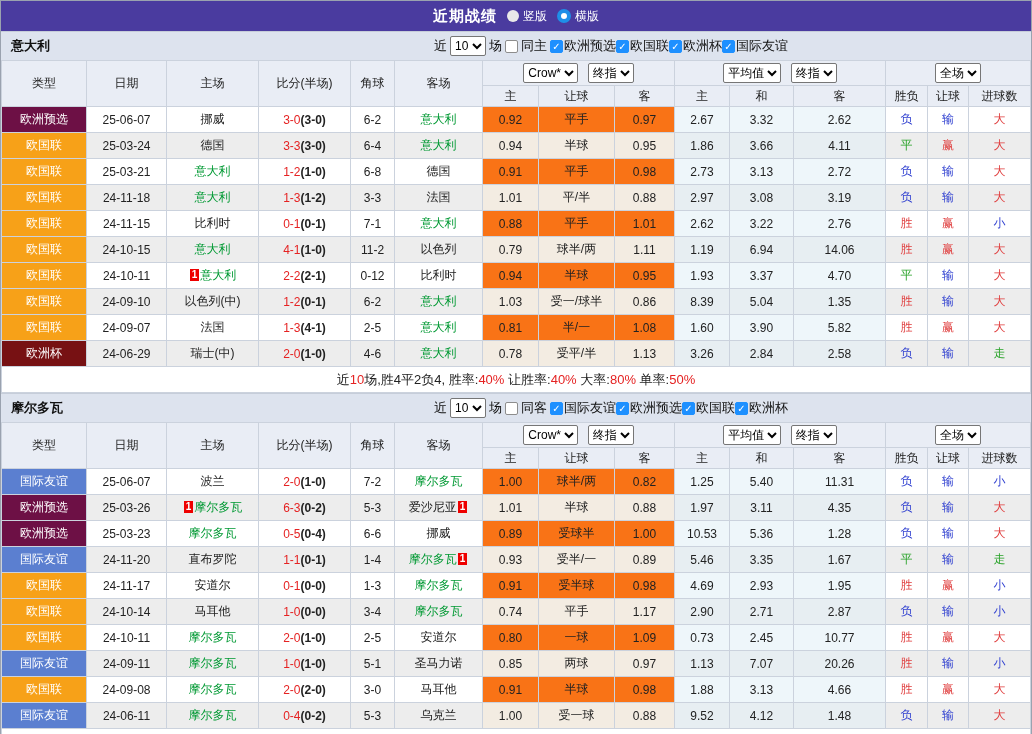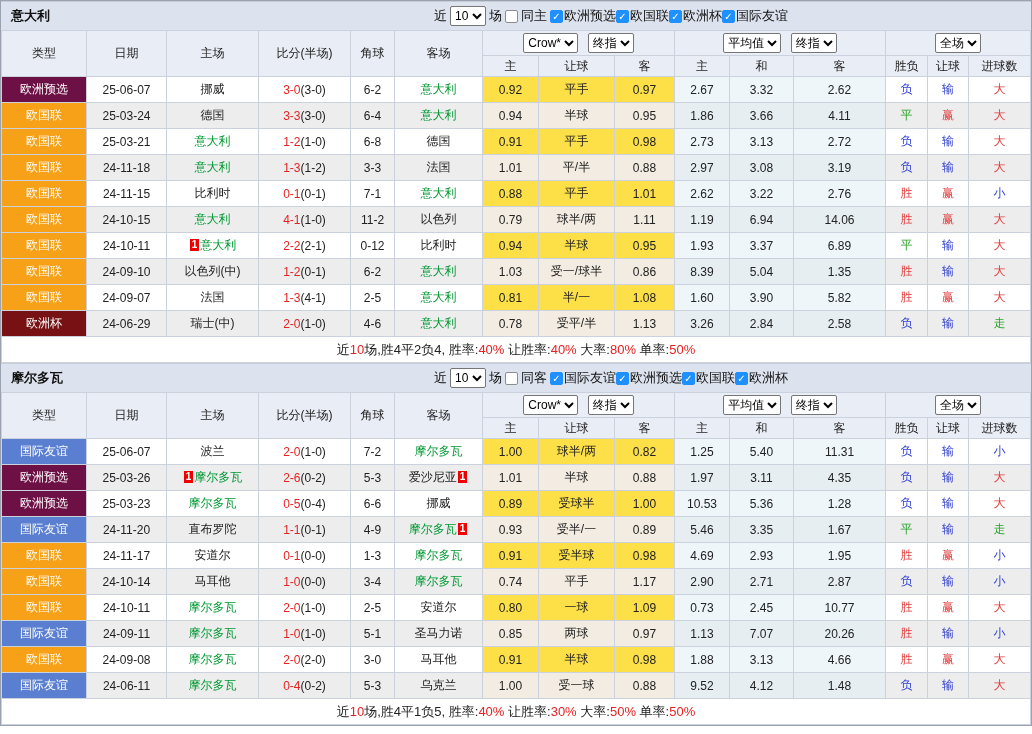--- a/index.html
+++ b/index.html
@@ -24,37 +24,48 @@
 
   
   table { width:100%; border-collapse:collapse; table-layout:fixed; font-size:12px; color:#222; }
   th,td { border:1px solid #cbd2dd; height:25px; text-align:center; white-space:nowrap; overflow:hidden; padding:0; }
   thead th { background:#e9edf5; font-weight:normal; color:#222; }
   thead tr.head-a th { height:24px; }
   thead tr.head-b th { height:20px; }
   thead select { font-size:12px; height:20px; border:1px solid #767676; border-radius:2px; background:#fff; margin:0 3px; }
   tr.odd td { background:#fff; }
   tr.even td { background:#ededed; }
-  tr.odd td.crow-col { background:#fde047; }
+  tr.odd td.crow-col { background:#f97316; }
   tr.even td.crow-col { background:#f3ece2; }
   tr.odd td.avg-col { background:#eef6fa; }
   tr.even td.avg-col { background:#e7eef2; }
   td.type-cell { color:#fff; }
   .team-green { color:#009933; }
   .score-ft { color:#e52222; }
-  .score-ht { color:#222; }
+  .score-ht { color:#222;font-weight:bold; }
   .card { display:inline-block; background:#ee0000; color:#fff; font-size:10px; line-height:12px; padding:0 2px; margin:0 1px; font-weight:bold; vertical-align:1px; }
   td.summary-cell { background:#fff; font-size:13px; height:25px; }
   .sum-red { color:#e52222; }
 </style>
 </head>
 <body>
 
 <div class="page">
 
+  <div class="titlebar">
+    <span class="title">近期战绩</span>
+    <span class="radio-opt">
+      <span class="radio"></span>
+      <span>竖版</span>
+    </span>
+    <span class="radio-opt">
+      <span class="radio selected"></span>
+      <span>横版</span>
+    </span>
+  </div>
 
   <div class="section">
     <div class="control-row">
       <span class="team-name">意大利</span>
       <span class="filters">
         <span>近</span>
         <select><option>10</option></select>
         <span>场</span>
         <span class="chkbox"></span>
         <span>同主</span>
@@ -236,21 +247,21 @@
             <td>24-10-11</td>
             <td><span class="card">1</span><span class="team-green">意大利</span></td>
             <td><span class="score-ft">2-2</span><span class="score-ht">(2-1)</span></td>
             <td>0-12</td>
             <td><span>比利时</span></td>
             <td class="crow-col">0.94</td>
             <td class="crow-col">半球</td>
             <td class="crow-col">0.95</td>
             <td class="avg-col">1.93</td>
             <td class="avg-col">3.37</td>
-            <td class="avg-col">6.89</td>
+            <td class="avg-col">4.70</td>
             <td style="color: rgb(42, 163, 42);">平</td>
             <td style="color: rgb(48, 64, 208);">输</td>
             <td style="color: rgb(224, 64, 64);">大</td>
           </tr>
           <tr class="even">
             <td class="type-cell" style="background: rgb(247, 161, 24);">欧国联</td>
             <td>24-09-10</td>
             <td><span>以色列(中)</span></td>
             <td><span class="score-ft">1-2</span><span class="score-ht">(0-1)</span></td>
             <td>6-2</td>
@@ -400,21 +411,21 @@
             <td class="avg-col">5.40</td>
             <td class="avg-col">11.31</td>
             <td style="color: rgb(48, 64, 208);">负</td>
             <td style="color: rgb(48, 64, 208);">输</td>
             <td style="color: rgb(48, 64, 208);">小</td>
           </tr>
           <tr class="even">
             <td class="type-cell" style="background: rgb(109, 16, 69);">欧洲预选</td>
             <td>25-03-26</td>
             <td><span class="card">1</span><span class="team-green">摩尔多瓦</span></td>
-            <td><span class="score-ft">2-6</span><span class="score-ht">(0-2)</span></td>
+            <td><span class="score-ft">6-3</span><span class="score-ht">(0-2)</span></td>
             <td>5-3</td>
             <td><span>爱沙尼亚</span><span class="card">1</span></td>
             <td class="crow-col">1.01</td>
             <td class="crow-col">半球</td>
             <td class="crow-col">0.88</td>
             <td class="avg-col">1.97</td>
             <td class="avg-col">3.11</td>
             <td class="avg-col">4.35</td>
             <td style="color: rgb(48, 64, 208);">负</td>
             <td style="color: rgb(48, 64, 208);">输</td>
@@ -435,21 +446,21 @@
             <td class="avg-col">1.28</td>
             <td style="color: rgb(48, 64, 208);">负</td>
             <td style="color: rgb(48, 64, 208);">输</td>
             <td style="color: rgb(224, 64, 64);">大</td>
           </tr>
           <tr class="even">
             <td class="type-cell" style="background: rgb(91, 127, 208);">国际友谊</td>
             <td>24-11-20</td>
             <td><span>直布罗陀</span></td>
             <td><span class="score-ft">1-1</span><span class="score-ht">(0-1)</span></td>
-            <td>4-9</td>
+            <td>1-4</td>
             <td><span class="team-green">摩尔多瓦</span><span class="card">1</span></td>
             <td class="crow-col">0.93</td>
             <td class="crow-col">受半/一</td>
             <td class="crow-col">0.89</td>
             <td class="avg-col">5.46</td>
             <td class="avg-col">3.35</td>
             <td class="avg-col">1.67</td>
             <td style="color: rgb(42, 163, 42);">平</td>
             <td style="color: rgb(48, 64, 208);">输</td>
             <td style="color: rgb(42, 163, 42);">走</td>

